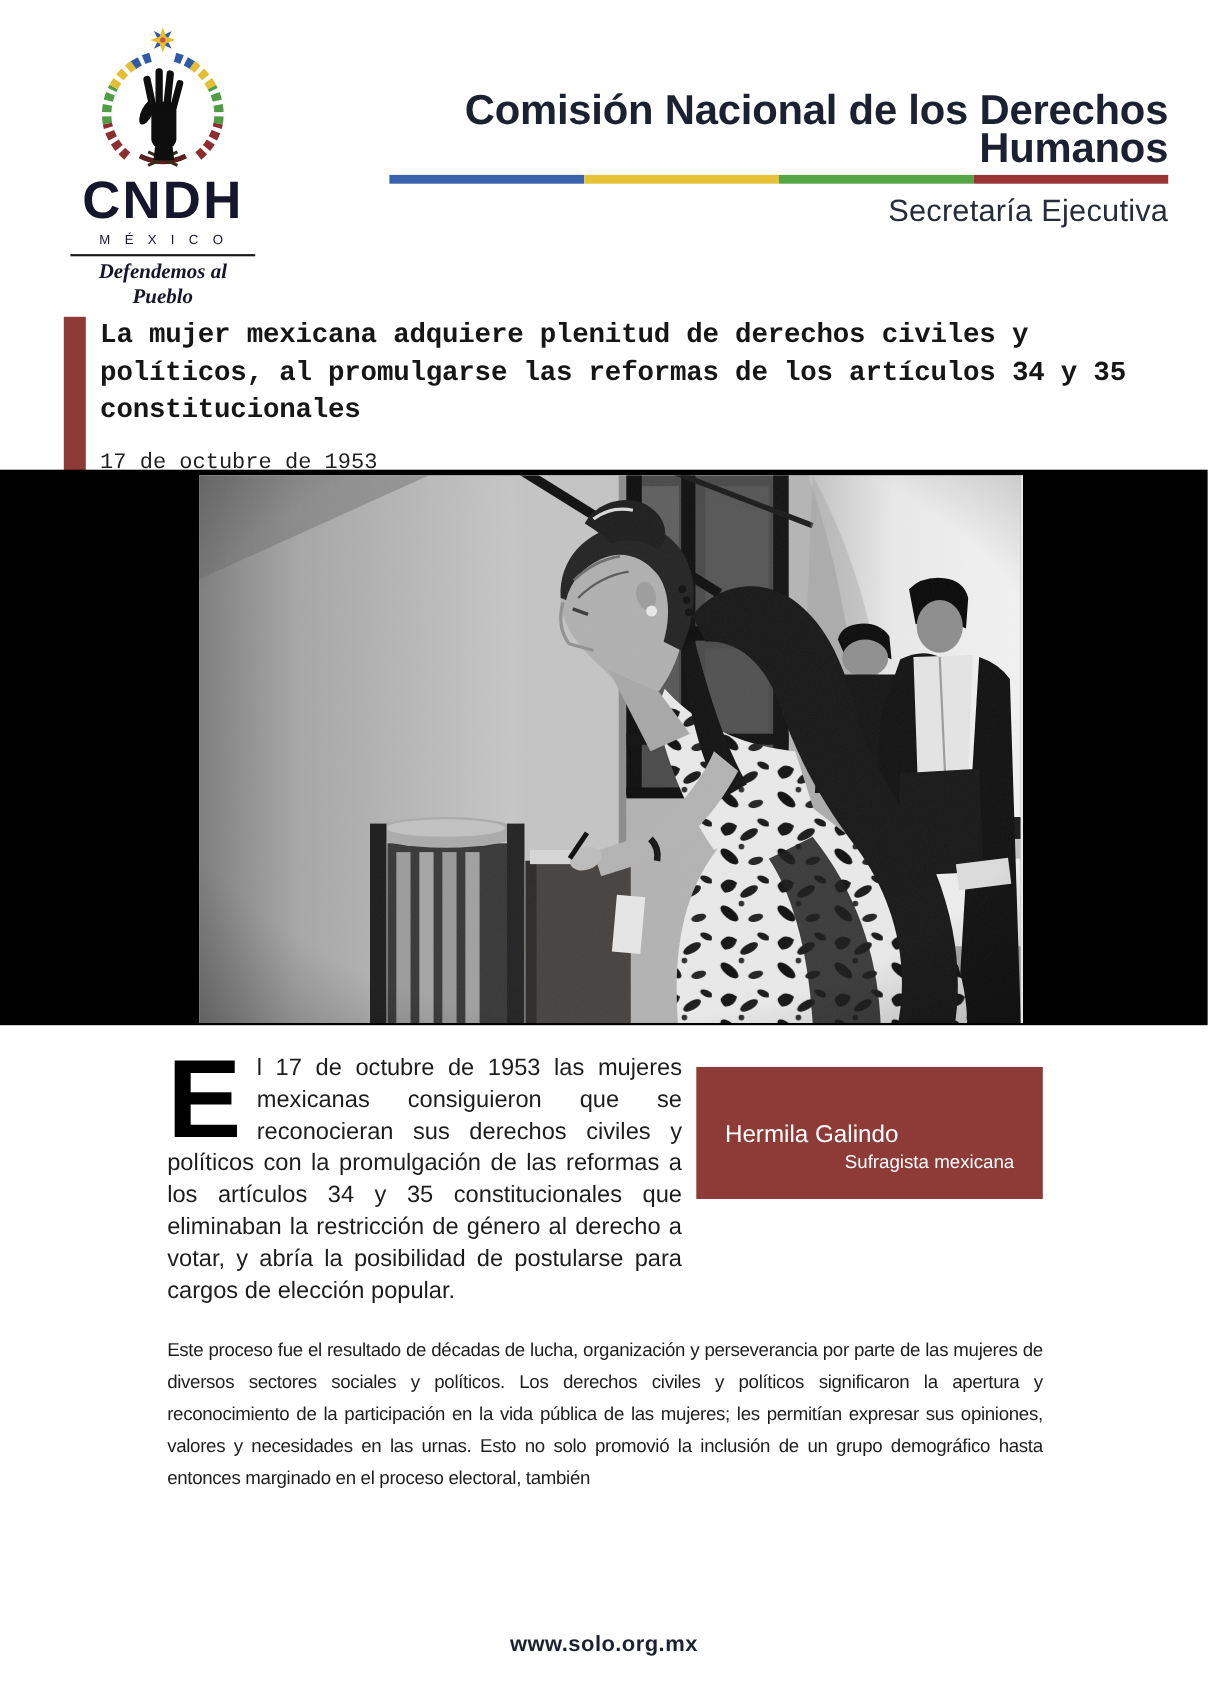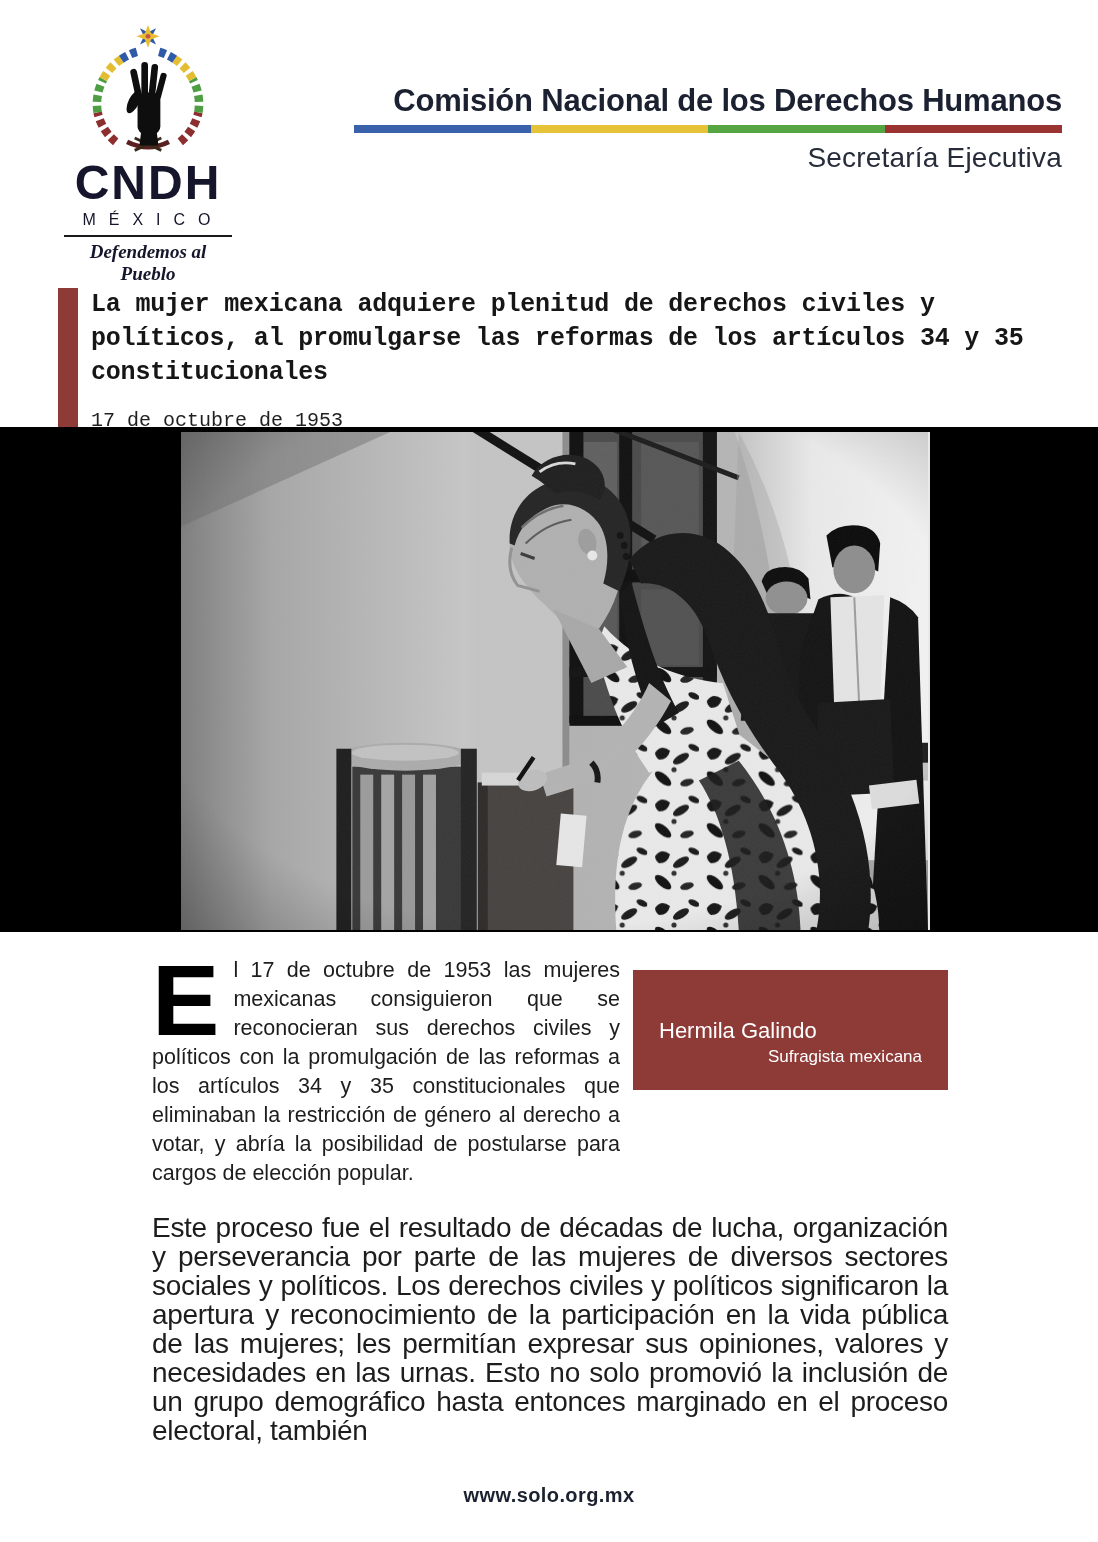--- a/index.html
+++ b/index.html
@@ -5,25 +5,25 @@
   html,body{margin:0;padding:0;}
   body{
     width:1098px;height:1542px;position:relative;background:#ffffff;
     font-family:"Liberation Sans","DejaVu Sans",sans-serif;
     -webkit-font-smoothing:antialiased;overflow:hidden;
   }
   
   .logo{position:absolute;left:63px;top:24px;width:170px;text-align:center;}
   .logo-emblem{display:block;margin:0 auto;}
   .logo-acronym{font-size:48px;font-weight:700;letter-spacing:2px;color:#15152b;line-height:1.0;margin-top:2px;}
-  .logo-country{font-size:16px;font-weight:500;letter-spacing:13px;margin-left:10px;color:#15152b;margin-top:4px;}
+  .logo-country{font-size:12px;font-weight:500;letter-spacing:13px;margin-left:10px;color:#15152b;margin-top:4px;}
   .logo-divider{width:168px;border:none;border-top:2px solid #1a1a1a;margin:6px auto 4px auto;}
   .logo-slogan{font-family:"Liberation Serif","DejaVu Serif",serif;font-style:italic;font-weight:700;font-size:19px;color:#15152b;}
   .header-right{position:absolute;top:84px;right:36px;width:708px;text-align:right;}
-  .org-name{font-size:31px;font-weight:700;color:var(--header-navy,#1b2130);line-height:34px;letter-spacing:-0.2px;}
+  .org-name{font-size:38px;font-weight:700;color:var(--header-navy,#1b2130);line-height:34px;letter-spacing:-0.2px;}
   .brand-color-bar{display:flex;height:8px;margin-top:7px;width:708px;}
   .brand-color-bar span{flex:1;}
   .seg-blue{background:var(--bar-blue,#3a62ac);}
   .seg-yellow{background:var(--bar-yellow,#e6c238);}
   .seg-green{background:var(--bar-green,#55a545);}
   .seg-red{background:var(--bar-red,#9a3433);}
   .department{font-size:28px;font-weight:500;color:#262c3a;margin-top:9px;letter-spacing:0.2px;}
   
   .title-block{position:absolute;left:58px;top:288px;right:56px;display:flex;font-family:Liberation Mono, monospace;}
   .title-accent-bar{width:20px;background:var(--accent-maroon,#8e3b38);flex:none;align-self:stretch;}
@@ -36,21 +36,21 @@
   .photo-frame svg{display:block;}
   
   .main{position:absolute;left:152px;top:956px;width:796px;color:#1d1d1d;}
   .row{display:flex;align-items:flex-start;}
   .intro-paragraph{width:468px;flex:none;margin:0;font-size:21.5px;line-height:29px;text-align:justify;}
   .drop-cap{float:left;font-size:101px;line-height:79px;font-weight:700;color:#000;margin:5px 14px 0 0;}
   .quote-box{box-sizing:border-box;width:415px;margin-left:13px;margin-top:14px;background:var(--accent-maroon,#8e3b38);color:#ffffff;padding:26px 26px 22px 26px;}
   .quote-text{margin:0;font-size:18.5px;line-height:28px;text-align:justify;letter-spacing:-0.2px;}
   .quote-author{margin-top:22px;font-size:22px;line-height:26px;}
   .quote-author-role{text-align:right;font-size:17px;line-height:22px;margin-top:2px;}
-  .body-paragraph{margin:25px 0 0 0;font-size:28px;line-height:29px;text-align:justify;letter-spacing:-0.3px;}
+  .body-paragraph{margin:25px 0 0 0;font-size:17px;line-height:29px;text-align:justify;letter-spacing:-0.3px;}
   
   .footer{position:absolute;left:0;top:1484px;width:1098px;text-align:center;}
   .site-url{font-size:20px;font-weight:700;letter-spacing:0.4px;color:var(--header-navy,#1b2130);}
 </style>
 </head>
 <body>
 
 <header>
   <div class="logo">
     <svg class="logo-emblem" width="152" height="133" viewBox="0 0 160 140">

